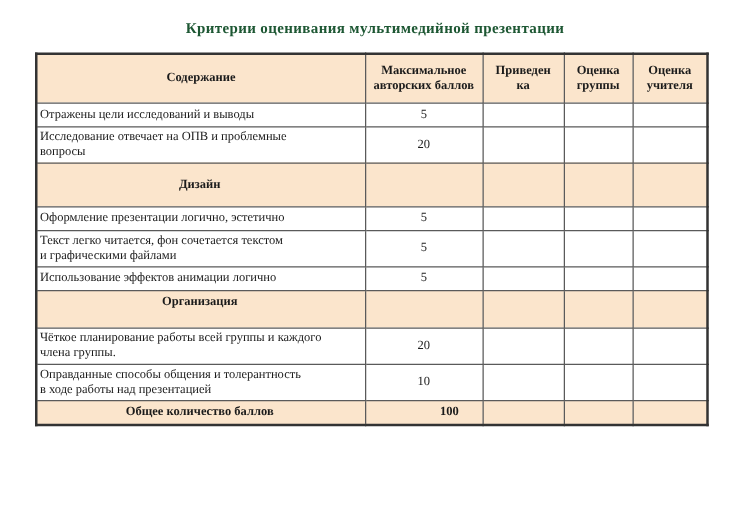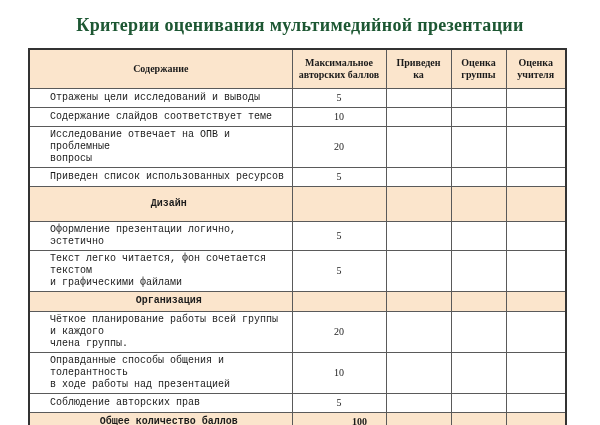--- a/index.html
+++ b/index.html
@@ -14,21 +14,21 @@
     margin: 0; padding: 0;
     width: 600px; height: 425px;
     background: #ffffff;
     font-family: "Liberation Serif", "DejaVu Serif", serif;
     color: var(--text);
     overflow: hidden;
   }
   .page-title {
     margin: 15px 0 0 0;
     text-align: center;
-    font-size: 18px;
+    font-size: 12px;
     font-weight: bold;
     letter-spacing: 0.3px;
     color: var(--title);
   }
   table.criteria {
     border-collapse: collapse;
     table-layout: fixed;
     width: 537px;
     margin: 12px 0 0 28px;
     border: 2px solid var(--border_outer);
@@ -45,26 +45,26 @@
     padding: 2px 4px;
     vertical-align: middle;
     white-space: pre-line;
   }
   thead tr { height: 39px; }
   th {
     background: var(--header_bg);
     font-weight: bold;
     text-align: center;
   }
-  td.cell-label { text-align: left; padding-left: 20px; font-family: Liberation Mono, monospace; }
+  td.cell-label { text-align: left; padding-left: 2px; }
   td.cell-max   { text-align: center; }
   td.cell-score { }
   tr.row-item    { height: 19px; }
   tr.row-section { height: 35px; }
-  tr.row-tall    { height: 20px; }
+  tr.row-tall    { height: 30px; }
   tr.row-total   { height: 20px; }
   tr.row-section td, tr.row-total td { background: var(--header_bg); }
   tr.row-section td.cell-label,
   tr.row-total   td.cell-label { text-align: center; font-weight: bold; }
   tr.row-total   td.cell-max   { font-weight: bold; padding-left: 45px; }
   tr.row-tall    td.cell-label { vertical-align: top; padding-top: 3px; }
 </style>
 </head>
 <body>
 
@@ -92,37 +92,23 @@
     </thead>
     <tbody>
         <tr class="row-item">
           <td class="cell-label">Отражены цели исследований и выводы</td>
           <td class="cell-max">5</td>
           <td class="cell-score"></td>
           <td class="cell-score"></td>
           <td class="cell-score"></td>
         </tr>
         <tr class="row-item">
-          <td class="cell-label">Содержание слайдов соответствует теме</td>
-          <td class="cell-max">10</td>
-          <td class="cell-score"></td>
-          <td class="cell-score"></td>
-          <td class="cell-score"></td>
-        </tr>
-        <tr class="row-item">
           <td class="cell-label">Исследование отвечает на ОПВ и проблемные
 вопросы</td>
           <td class="cell-max">20</td>
-          <td class="cell-score"></td>
-          <td class="cell-score"></td>
-          <td class="cell-score"></td>
-        </tr>
-        <tr class="row-item">
-          <td class="cell-label">Приведен список использованных ресурсов</td>
-          <td class="cell-max">5</td>
           <td class="cell-score"></td>
           <td class="cell-score"></td>
           <td class="cell-score"></td>
         </tr>
         <tr class="row-section">
           <td class="cell-label">Дизайн</td>
           <td class="cell-max"></td>
           <td class="cell-score"></td>
           <td class="cell-score"></td>
           <td class="cell-score"></td>
@@ -130,20 +116,27 @@
         <tr class="row-item">
           <td class="cell-label">Оформление презентации логично, эстетично</td>
           <td class="cell-max">5</td>
           <td class="cell-score"></td>
           <td class="cell-score"></td>
           <td class="cell-score"></td>
         </tr>
         <tr class="row-item">
           <td class="cell-label">Текст легко читается, фон сочетается текстом
 и графическими файлами</td>
+          <td class="cell-max">5</td>
+          <td class="cell-score"></td>
+          <td class="cell-score"></td>
+          <td class="cell-score"></td>
+        </tr>
+        <tr class="row-item">
+          <td class="cell-label">Использование эффектов анимации логично</td>
           <td class="cell-max">5</td>
           <td class="cell-score"></td>
           <td class="cell-score"></td>
           <td class="cell-score"></td>
         </tr>
         <tr class="row-section row-tall">
           <td class="cell-label">Организация</td>
           <td class="cell-max"></td>
           <td class="cell-score"></td>
           <td class="cell-score"></td>
@@ -158,27 +151,20 @@
           <td class="cell-score"></td>
         </tr>
         <tr class="row-item">
           <td class="cell-label">Оправданные способы общения и толерантность
 в ходе работы над презентацией</td>
           <td class="cell-max">10</td>
           <td class="cell-score"></td>
           <td class="cell-score"></td>
           <td class="cell-score"></td>
         </tr>
-        <tr class="row-item">
-          <td class="cell-label">Соблюдение авторских прав</td>
-          <td class="cell-max">5</td>
-          <td class="cell-score"></td>
-          <td class="cell-score"></td>
-          <td class="cell-score"></td>
-        </tr>
         <tr class="row-total">
           <td class="cell-label">Общее количество баллов</td>
           <td class="cell-max">100</td>
           <td class="cell-score"></td>
           <td class="cell-score"></td>
           <td class="cell-score"></td>
         </tr>
       </tbody>
   </table>
 

